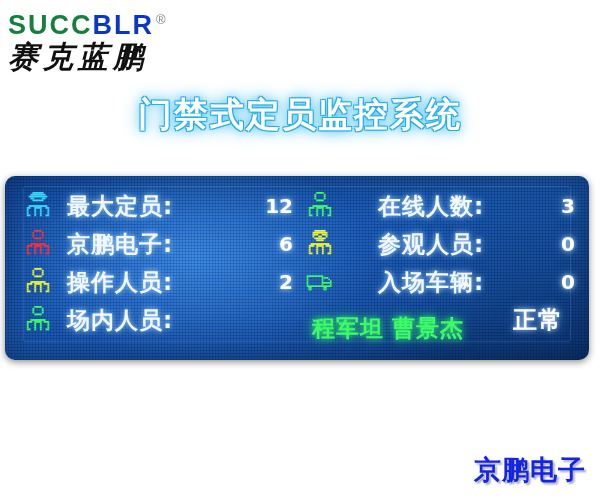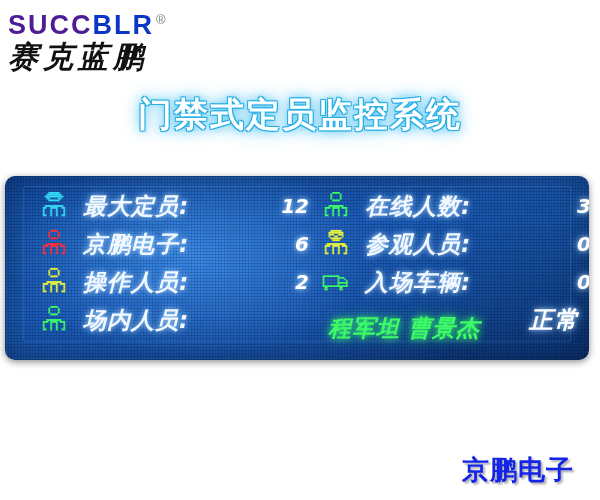--- a/index.html
+++ b/index.html
@@ -24,21 +24,21 @@
     height: 72px;
   }
   #brand-latin {
     font-family: "Liberation Sans", sans-serif;
     font-weight: bold;
     font-size: 27px;
     letter-spacing: 2px;
     line-height: 32px;
     white-space: nowrap;
   }
-  #brand-latin .red   { color: #4c1d95; }
+  #brand-latin .red   { color: #15803d; }
   #brand-latin .blue  { color: #0b36c8; }
   #brand-latin .tm {
     color: #7d7d7d;
     font-size: 13px;
     font-weight: normal;
     vertical-align: super;
     letter-spacing: 0;
     margin-left: 2px;
   }
   #brand-cn {
@@ -106,33 +106,33 @@
     position: absolute;
     inset: 0;
     background-image:
       repeating-linear-gradient(0deg, rgba(0,0,0,0.16) 0px, rgba(0,0,0,0.16) 1px, rgba(0,0,0,0) 1px, rgba(0,0,0,0) 3px),
       repeating-linear-gradient(90deg, rgba(0,0,0,0.13) 0px, rgba(0,0,0,0.13) 1px, rgba(0,0,0,0) 1px, rgba(0,0,0,0) 3px);
     pointer-events: none;
   }
 
   #led-content {
     position: absolute;
-    left: 16px; top: 0;
-    width: 480px; height: 184px; font-style: italic;
+    left: 0; top: 0;
+    width: 480px; height: 184px;
   }
 
   .led-row {
     position: absolute;
     height: 36px;
     display: flex;
     align-items: center;
   }
 
   .col-left  { left: 18px;  width: 282px; }
-  .col-right { left: 300px; width: 270px; }
+  .col-right { left: 300px; width: 270px; gap: 29px; }
 
   .row1 { top: 12px; }
   .row2 { top: 50px; }
   .row3 { top: 88px; }
 
   .led-icon {
     width: 30px;
     height: 32px;
     flex: 0 0 30px;
     display: block;
@@ -197,21 +197,21 @@
     letter-spacing: 1px;
     color: #ffffff;
     text-shadow: 0 0 5px rgba(190,225,255,0.9), 0 0 12px rgba(130,195,255,0.6);
     white-space: nowrap;
     margin-right: 12px;
   }
 
   
   #footer-brand {
     position: absolute;
-    right: 26px;
+    right: 14px;
     bottom: 12px;
     font-family: "DejaVu Sans", sans-serif;
     font-weight: bold;
     font-size: 27px;
     letter-spacing: 1px;
     color: #1324e8;
     text-shadow: 2px 2px 2px rgba(150,150,150,0.75);
     white-space: nowrap;
   }
 </style>

